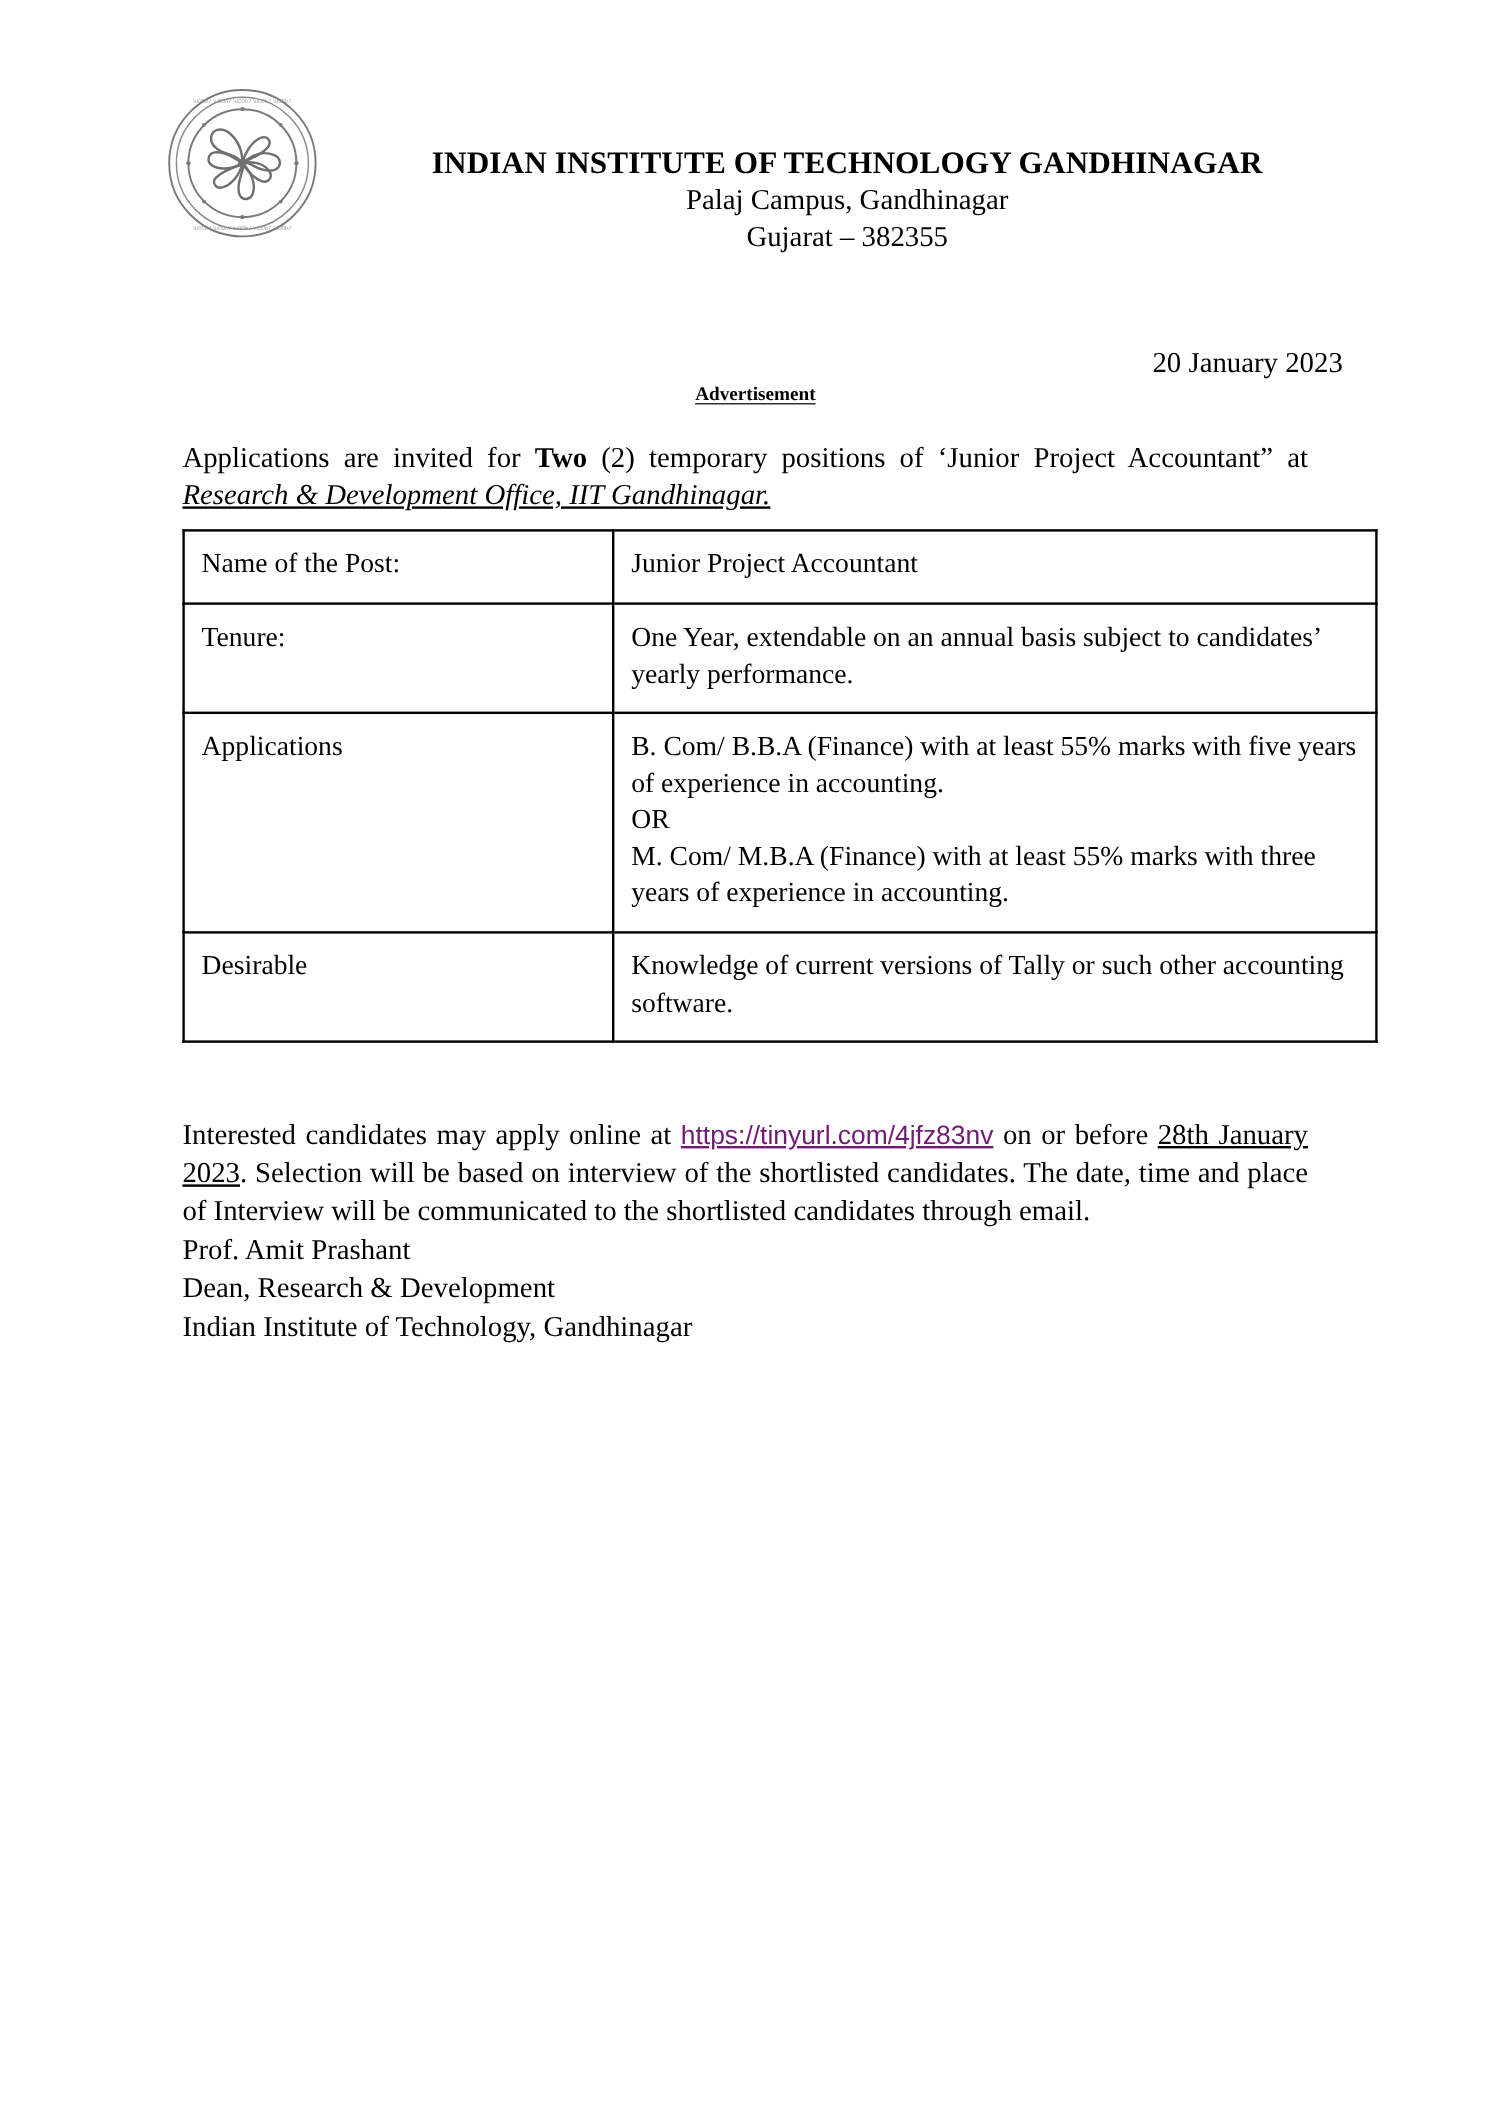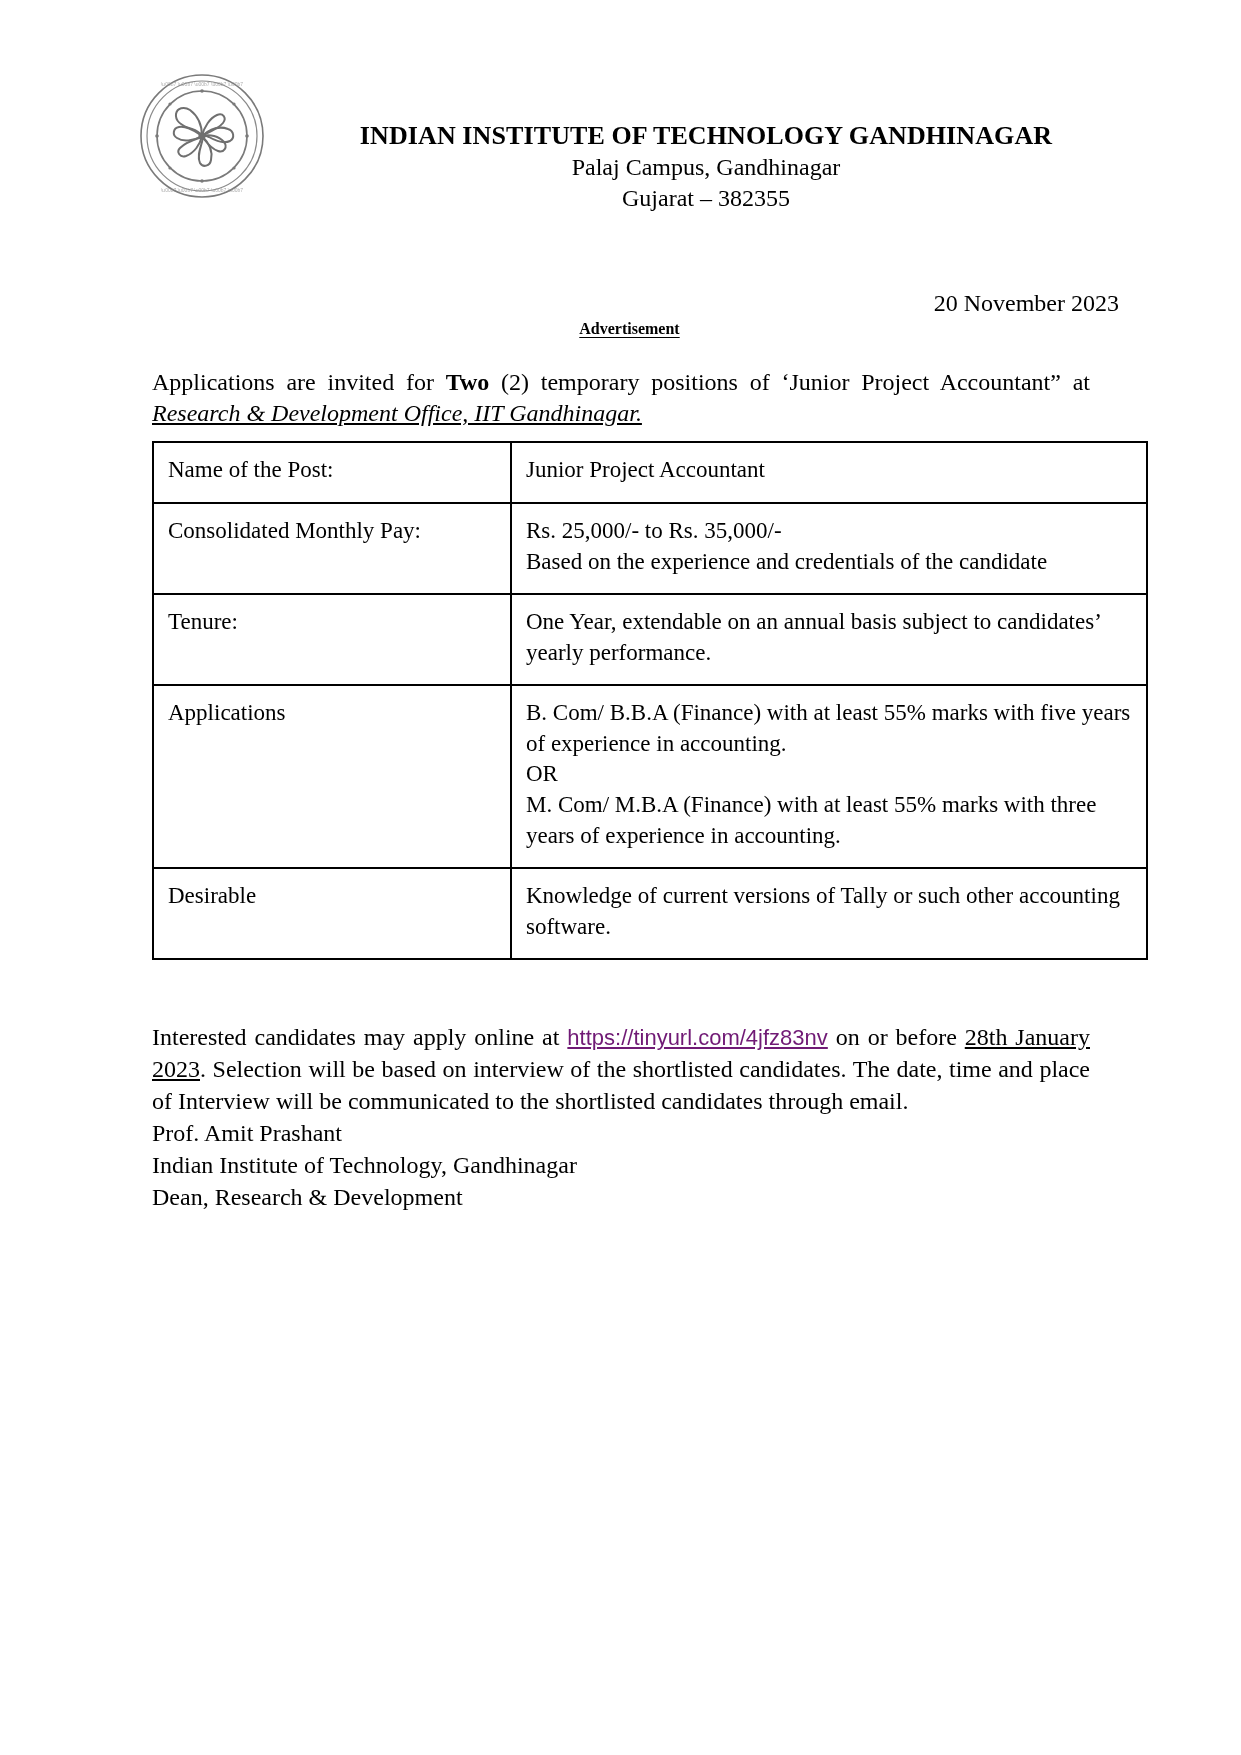--- a/index.html
+++ b/index.html
@@ -175,46 +175,39 @@
       </svg>
     </div>
 
     <div class="header-text">
       <div class="inst-name">INDIAN INSTITUTE OF TECHNOLOGY GANDHINAGAR</div>
       <div class="inst-line">Palaj Campus, Gandhinagar</div>
       <div class="inst-line">Gujarat – 382355</div>
     </div>
   </div>
 
-  <div class="date-line">20 November 2023</div>
+  <div class="date-line">20 January 2023</div>
 
   <div class="adv-heading">
     <span class="adv-heading-inner">Advertisement</span>
   </div>
 
   <div class="content">
 
     <p class="intro"><span>Applications are invited for </span><span class="b">Two</span><span> (2) temporary positions of ‘Junior Project Accountant” at </span><span class="ital-underline">Research &amp; Development Office, IIT Gandhinagar.</span></p>
 
     <table class="info">
       <tbody>
         <tr>
           <td class="label">Name of the Post:</td>
           <td class="value">
             <div>Junior Project Accountant</div>
           </td>
         </tr>
         <tr>
-          <td class="label">Consolidated Monthly Pay:</td>
-          <td class="value">
-            <div>Rs. 25,000/- to Rs. 35,000/-</div>
-            <div>Based on the experience and credentials of the candidate</div>
-          </td>
-        </tr>
-        <tr>
           <td class="label">Tenure:</td>
           <td class="value">
             <div>One Year, extendable on an annual basis subject to candidates’ yearly performance.</div>
           </td>
         </tr>
         <tr>
           <td class="label">Applications</td>
           <td class="value">
             <div>B. Com/ B.B.A (Finance) with at least 55% marks with five years of experience in accounting.</div>
             <div class="or-center">OR</div>
@@ -227,18 +220,18 @@
             <div>Knowledge of current versions of Tally or such other accounting software.</div>
           </td>
         </tr>
       </tbody>
     </table>
 
     <p class="apply"><span>Interested candidates may apply online at </span><a class="link" href="#">https://tinyurl.com/4jfz83nv</a><span> on or before </span><span class="u">28th January 2023</span><span>. Selection will be based on interview of the shortlisted candidates. The date, time and place of Interview will be communicated to the shortlisted candidates through email.</span></p>
 
     <div class="signature">
       <div>Prof. Amit Prashant</div>
+      <div>Dean, Research &amp; Development</div>
       <div>Indian Institute of Technology, Gandhinagar</div>
-      <div>Dean, Research &amp; Development</div>
     </div>
 
   </div>
 </div>
 
 </body></html>

